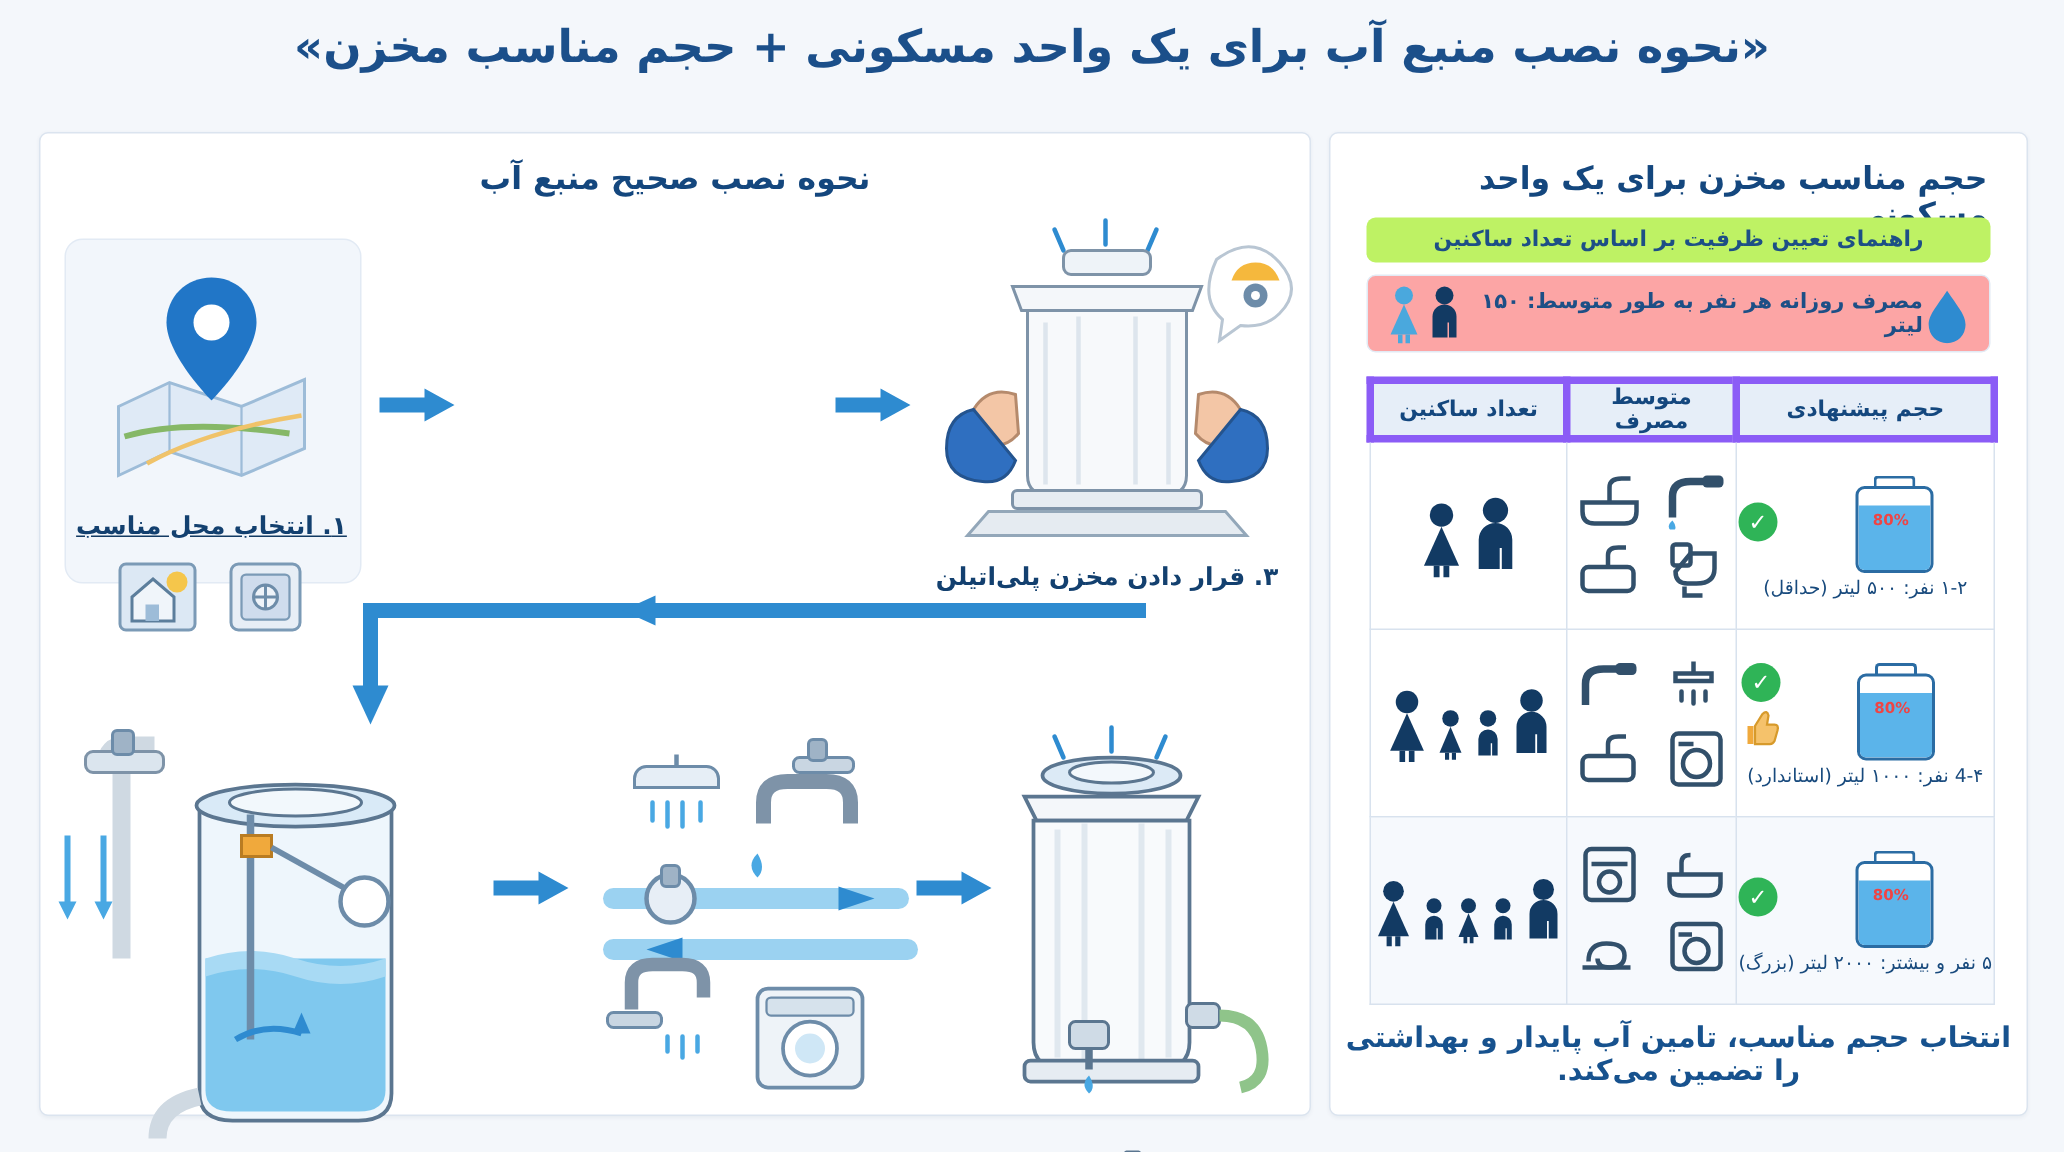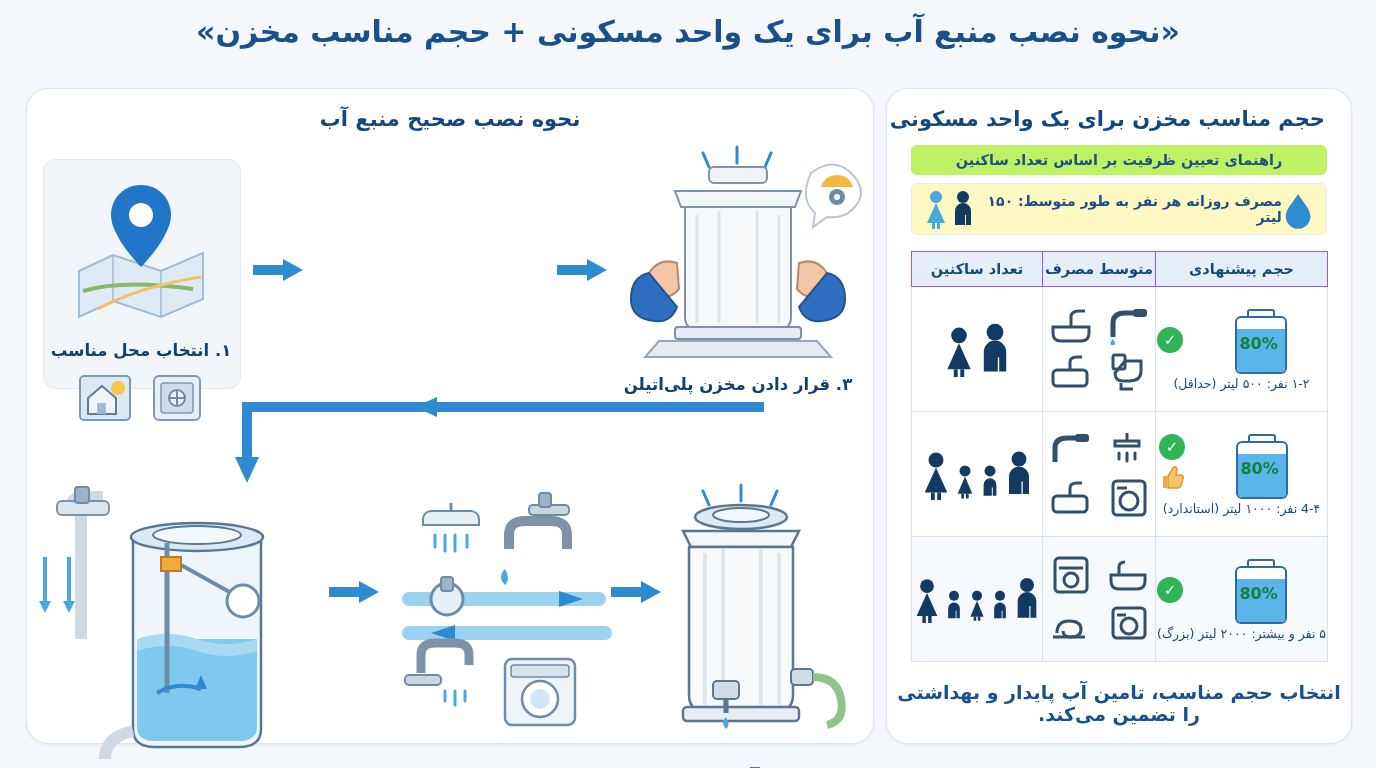--- a/index.html
+++ b/index.html
@@ -19,31 +19,31 @@
     font-size:30px;font-weight:bold;
     color:#1b4f8a;
     letter-spacing:0px;
   }
 
   
   .panel{
     position:absolute;
     background:#ffffff;
     border:1px solid #dbe4ef;
-    border-radius:22px;
+    border-radius:6px;
     box-shadow:0 1px 3px rgba(20,50,90,.06);
   }
   #left-panel{left:26px;top:88px;width:846px;height:654px;}
   #right-panel{left:886px;top:88px;width:464px;height:654px;}
 
   .panel-title{
     position:absolute;top:18px;width:100%;
     text-align:center;font-size:21px;font-weight:bold;color:#14477e;
   }
-  #right-panel .panel-title{text-align:right;padding-right:26px;box-sizing:border-box;}
+  #right-panel .panel-title{text-align:right;padding-right:26px;box-sizing:border-box;padding-left:24px;}
 
   
   .step{position:absolute;text-align:center;}
   .step-label{
     font-size:16.5px;font-weight:bold;color:#13406f;
     white-space:nowrap;
   }
 
   .box-soft{
     position:absolute;
@@ -55,34 +55,34 @@
 
   
   .note-band{
     position:absolute;left:24px;top:56px;width:416px;height:30px;
     background:#bef264;border-radius:6px;
     display:flex;align-items:center;justify-content:center;
     font-size:14.5px;color:#1d4f86;font-weight:bold;
   }
   .usage-band{
     position:absolute;left:24px;top:94px;width:416px;height:52px;
-    background:#fef9c3;border:1px solid #e2eaf4;border-radius:6px;
+    background:#fca5a5;border:1px solid #e2eaf4;border-radius:6px;
     display:flex;align-items:center;justify-content:space-between;
     padding:0 12px;box-sizing:border-box;
     font-size:14px;font-weight:bold;color:#1d4f86;
   }
 
   table.vol{
     position:absolute;left:24px;top:162px;width:416px;
     border-collapse:collapse;
     font-size:13px;
   }
   table.vol th{
     background:#e6eef8;color:#14477e;font-weight:bold;
-    border:1px solid #8b5cf6;
+    border:5px solid #8b5cf6;
     height:32px;font-size:14.5px;
   }
   table.vol td{
     border:1px solid #d8e2ee;
     vertical-align:middle;text-align:center;
     height:122px;background:#fff;
   }
   table.vol tr:nth-child(3) td{background:#f6f9fd;}
   .vol-caption{font-size:12.5px;color:#184a7d;margin-top:4px;white-space:nowrap;}
 
@@ -101,21 +101,21 @@
   .mini-tank .fill{
     position:absolute;left:0;bottom:0;width:100%;height:78%;
     background:#5bb4ea;
   }
   .mini-tank .cap{
     position:absolute;left:16px;top:1px;width:24px;height:9px;
     border:2px solid #2b6ca3;border-bottom:none;border-radius:3px 3px 0 0;background:#fff;
   }
   .mini-tank .pct{
     position:absolute;left:0;top:26px;width:56px;text-align:center;
-    font-size:16px;font-weight:bold;color:#15803d;
+    font-size:10px;font-weight:bold;color:#ef4444;
   }
   .check{
     width:26px;height:26px;border-radius:50%;background:#2fb457;
     color:#fff;font-size:15px;font-weight:bold;
     display:flex;align-items:center;justify-content:center;
   }
   .row-flex{display:flex;align-items:center;justify-content:center;gap:8px;}
 
   .people{display:flex;align-items:flex-end;justify-content:center;gap:3px;}
 
@@ -128,21 +128,21 @@
 <body>
 
 <div class="page">
 
   <div class="title">«نحوه نصب منبع آب برای یک واحد مسکونی + حجم مناسب مخزن»</div>
 
   <div class="panel" id="left-panel">
     <div class="panel-title">نحوه نصب صحیح منبع آب</div>
 
     <div class="box-soft" style="left:16px;top:70px;width:196px;height:228px;"></div>
-    <div class="step" style="left:16px;top:70px;width:196px;">
+    <div class="step" style="left:16px;top:70px;width:196px;text-decoration:underline;">
       <svg width="196" height="178" viewBox="0 0 196 178">
         <path d="M36 112 L70 96 L118 112 L160 94 L160 140 L118 158 L70 142 L36 158 Z" fill="#dfeaf6" stroke="#9dbcd8" stroke-width="2"></path>
         <path d="M70 96 L70 142 M118 112 L118 158" stroke="#9dbcd8" stroke-width="1.5" fill="none"></path>
         <path d="M40 132 Q80 120 150 130" stroke="#86b867" stroke-width="4" fill="none"></path>
         <path d="M55 150 Q95 128 158 118" stroke="#f0c36a" stroke-width="3" fill="none"></path>
         <path d="M98 26 c-17 0 -30 13 -30 30 c0 22 30 52 30 52 s30 -30 30 -52 c0 -17 -13 -30 -30 -30 z" fill="#2176c7"></path>
         <circle cx="98" cy="56" r="12" fill="#ffffff"></circle>
       </svg>
       <div class="step-label">۱. انتخاب محل مناسب</div>
       <div style="display:flex;justify-content:center;gap:14px;margin-top:10px;">

